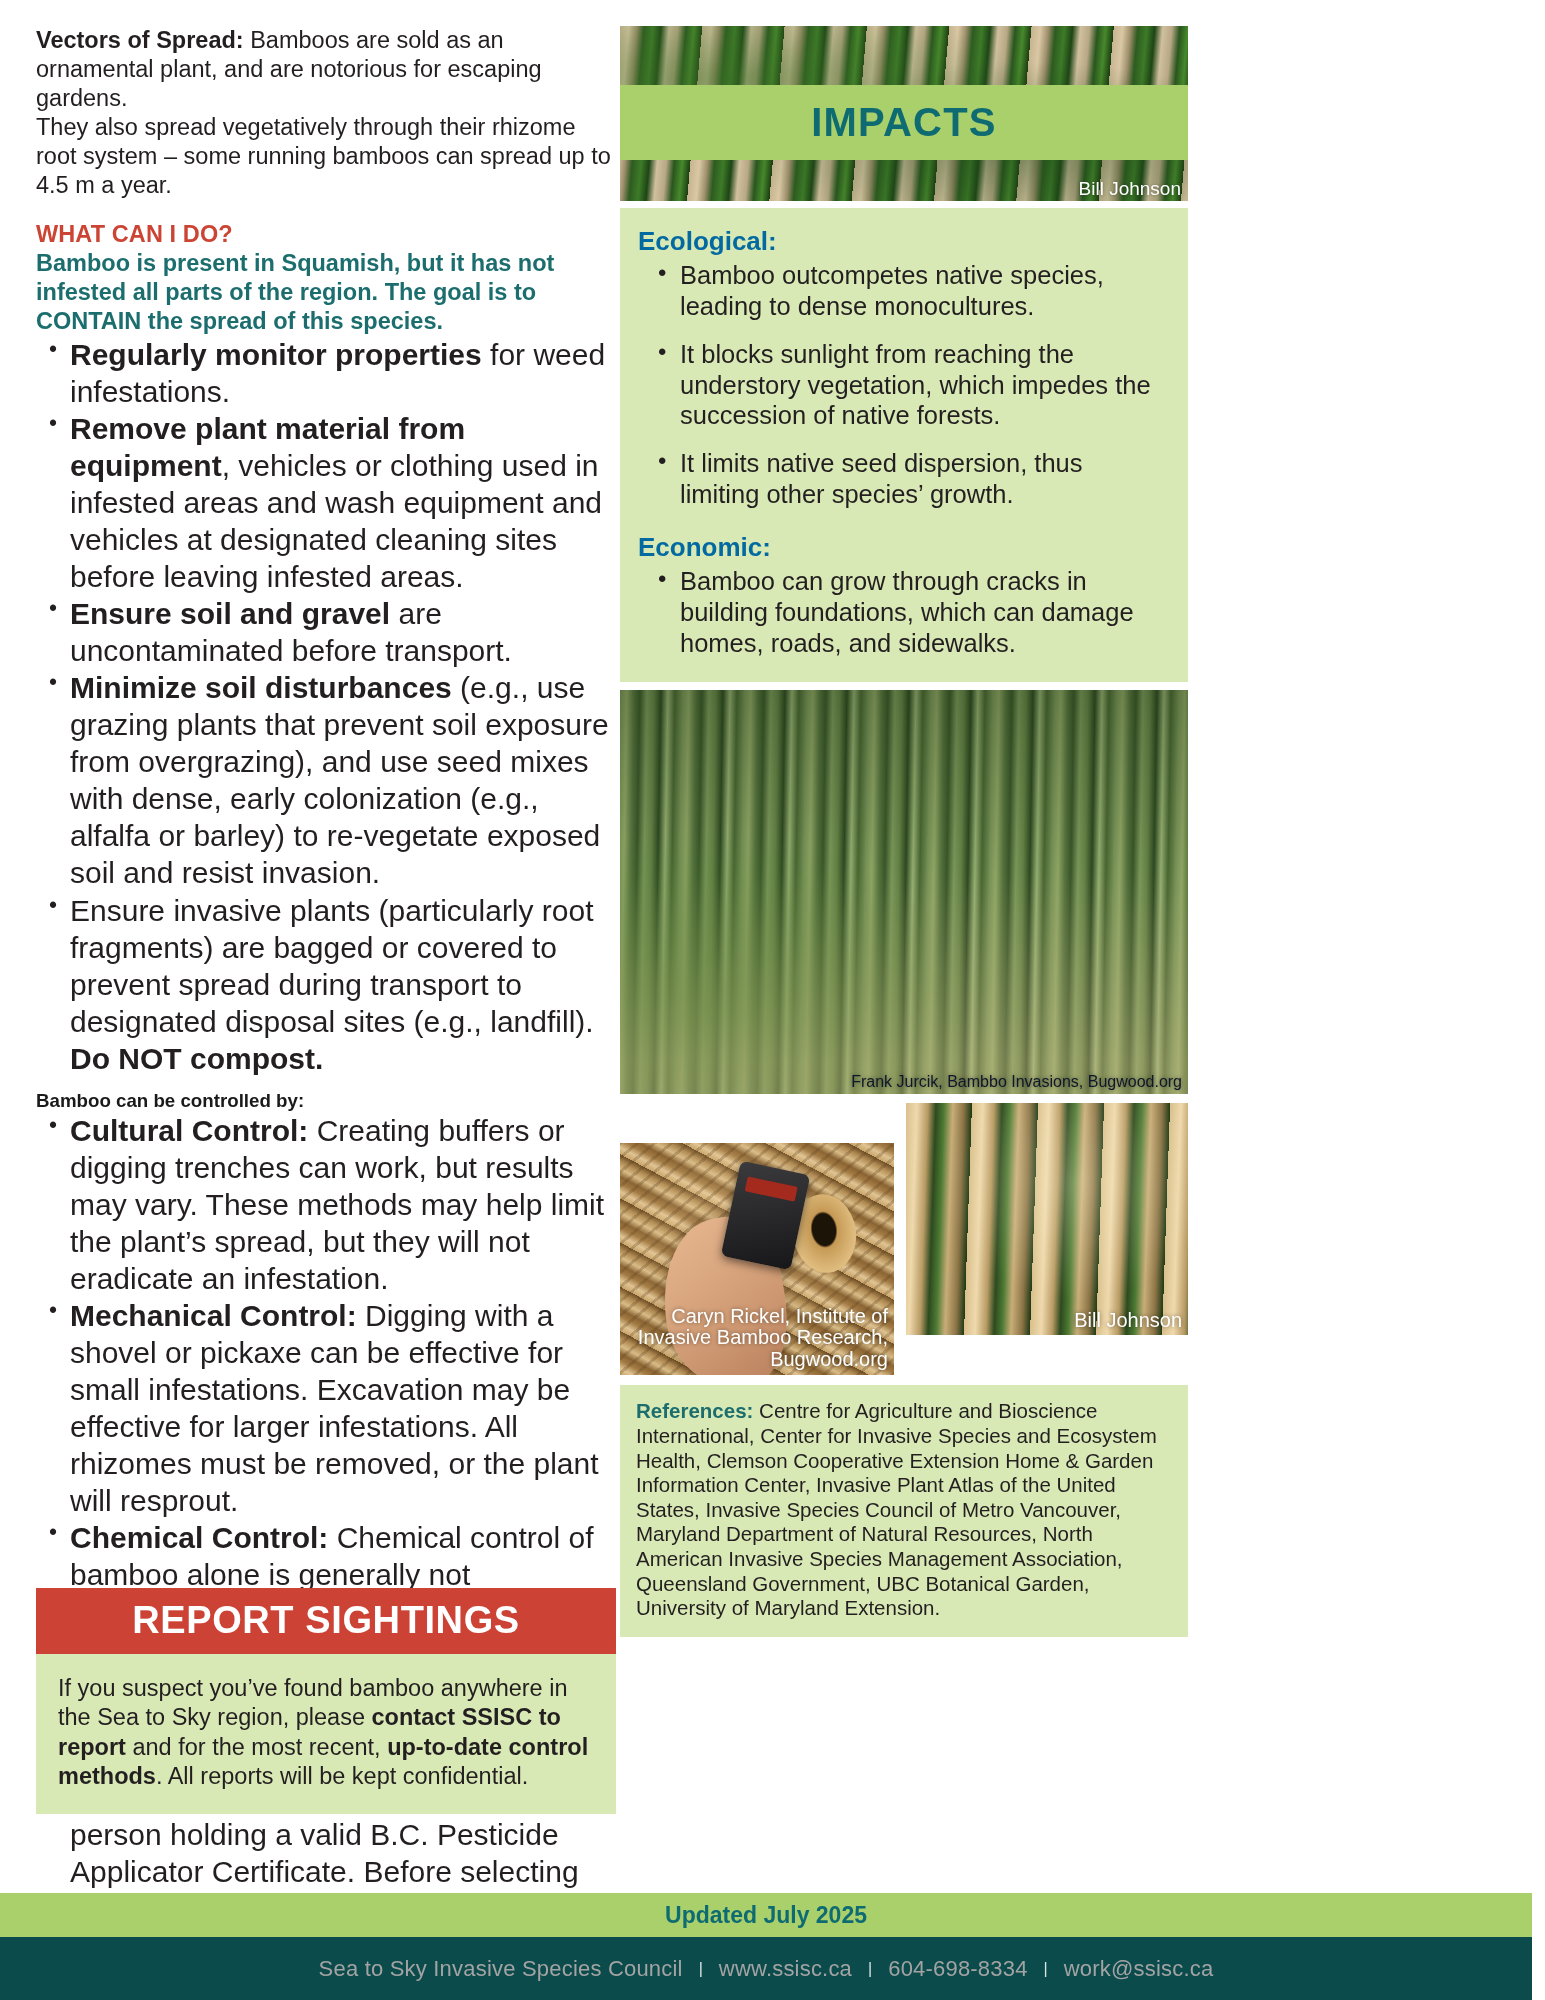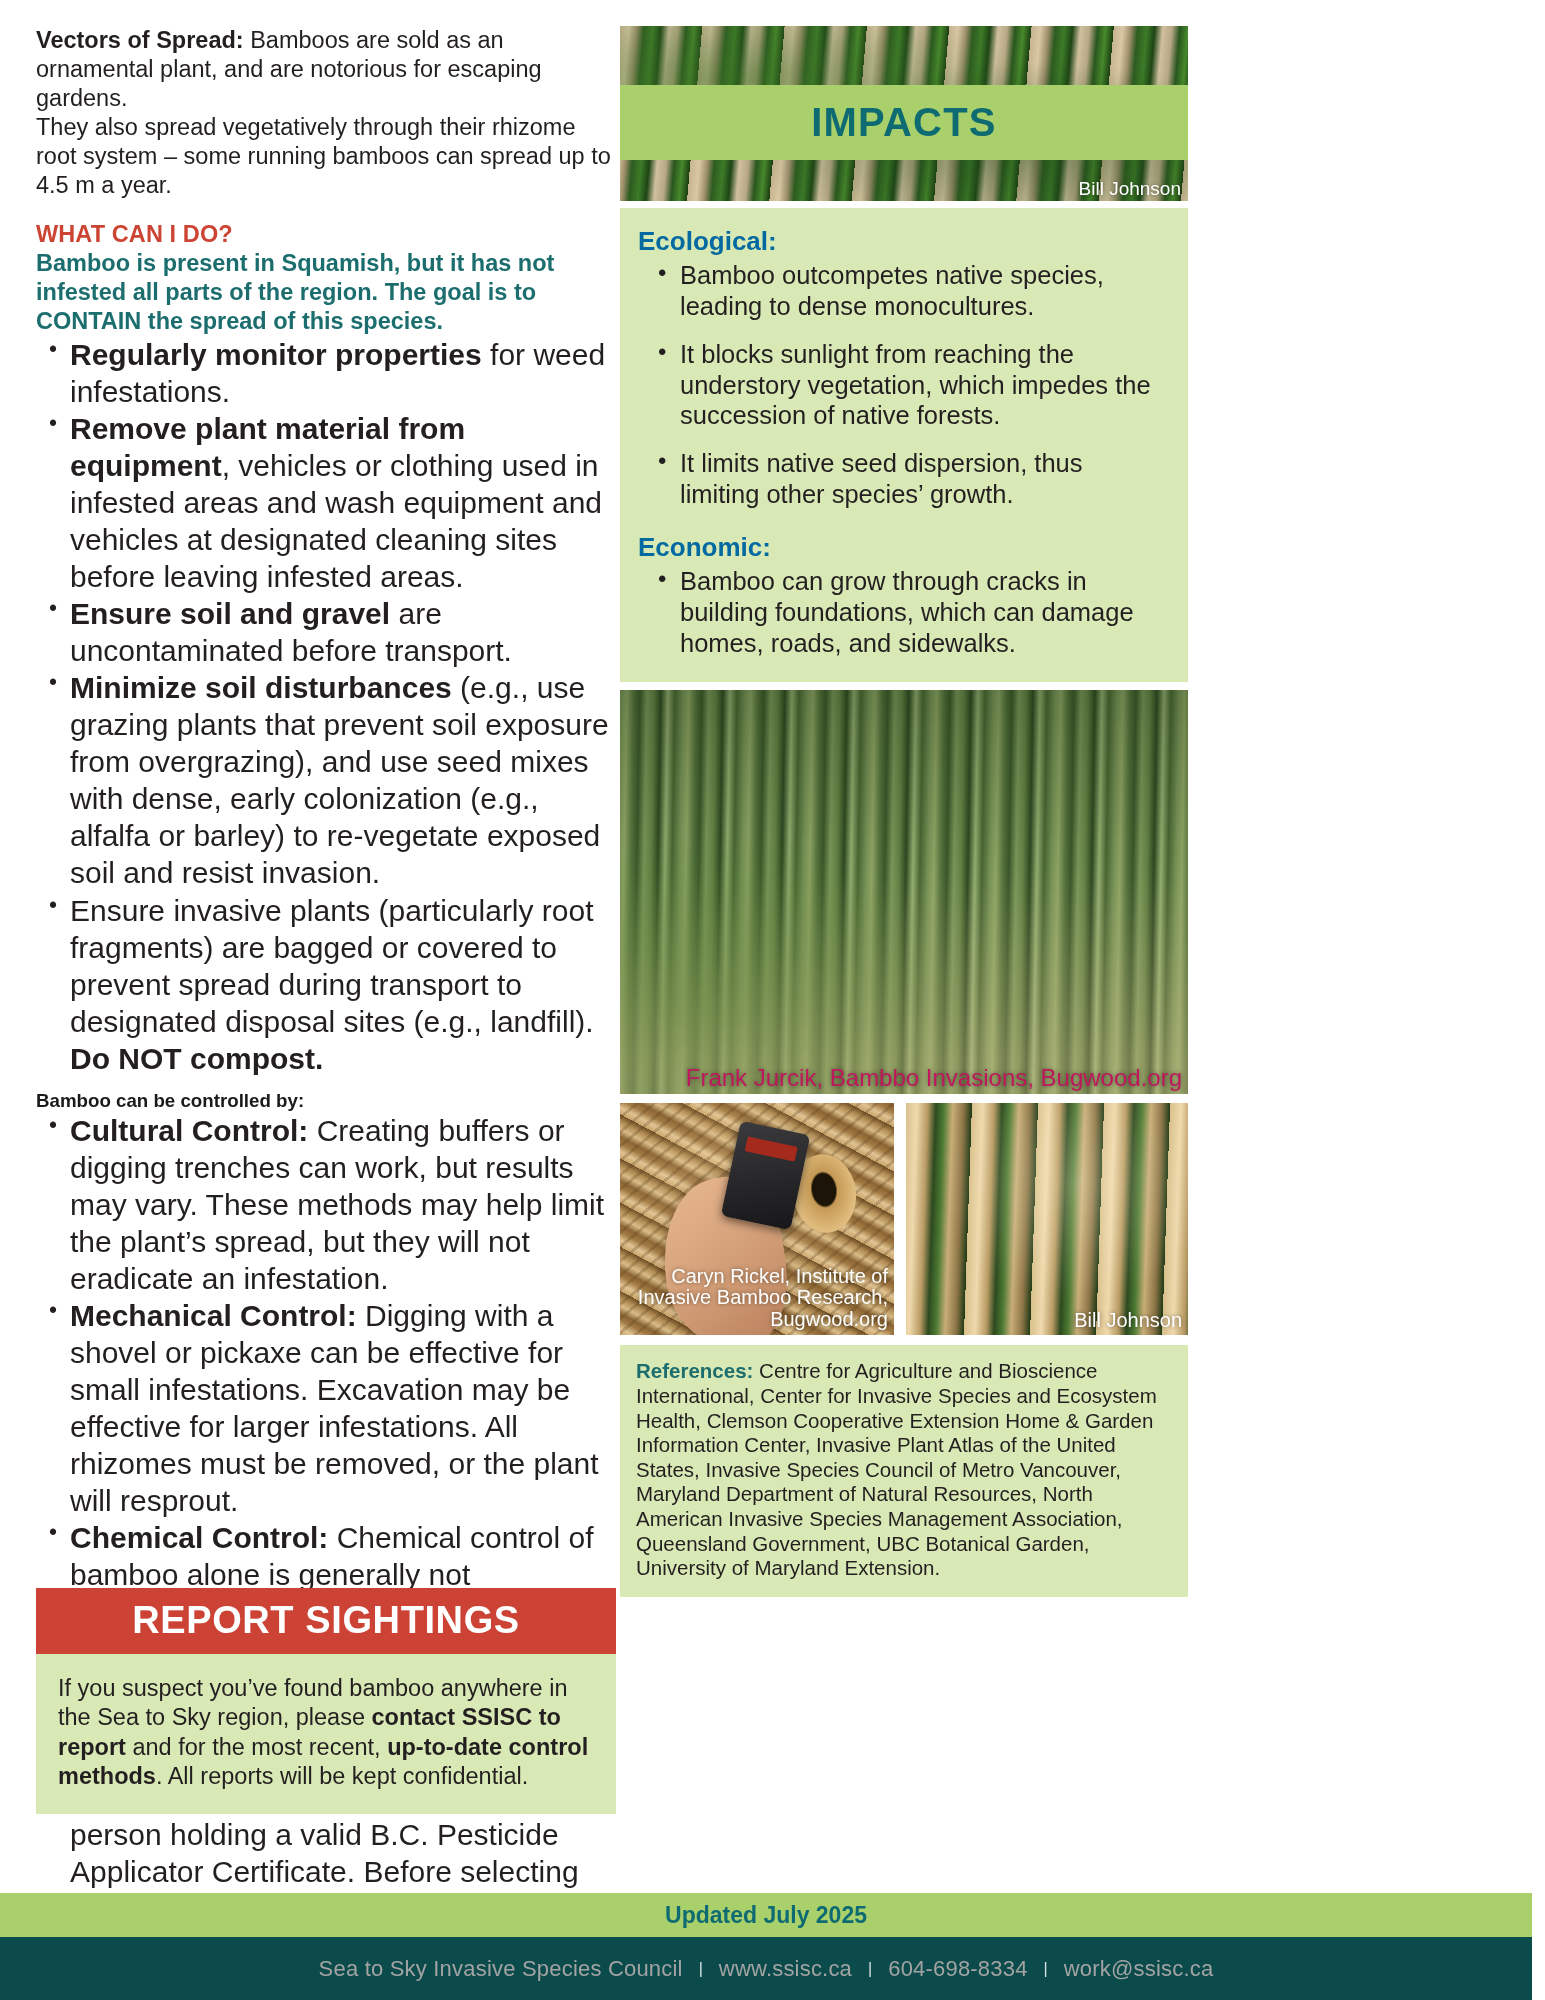--- a/index.html
+++ b/index.html
@@ -122,27 +122,27 @@
         #4e6b35 55px, #7a975a 62px),
       linear-gradient(180deg,#506b33 0%, #3c5526 60%, #6d7d4b 100%);
   }
   .forest-img::after {
     content:""; position:absolute; inset:0;
     background:
       linear-gradient(180deg, rgba(25,45,15,.35) 0%, rgba(30,55,20,.12) 45%, rgba(180,170,120,.45) 92%),
       radial-gradient(ellipse at 15% 80%, rgba(80,130,50,.65), transparent 40%);
   }
   .forest-credit {
-    position:absolute; right:6px; bottom:4px; color:#be185d; font-size:24px;
+    position:absolute; right:6px; bottom:4px; color:#0f172a; font-size:16px;
     line-height:1; text-shadow:0 0 4px rgba(0,0,0,.4);
   }
 
   
   .photo-row { display:flex; gap:12px; margin-top:9px; }
-  .photo-a { position:relative; width:274px; height:232px; overflow:hidden; }
+  .photo-a { position:relative; width:274px; height:232px; overflow:hidden;margin-top:40px; }
   .photo-b { position:relative; width:282px; height:232px; overflow:hidden; }
   .mulch {
     position:absolute; inset:0;
     background:
       repeating-linear-gradient(28deg,
         #c9a56b 0px, #e0c493 6px, #a37b44 13px, #8a6433 19px,
         #d8bb86 26px, #b08a52 33px, #6f4f26 39px),
       linear-gradient(180deg,#c2a069,#8d6a38);
   }
   .mulch::after {

